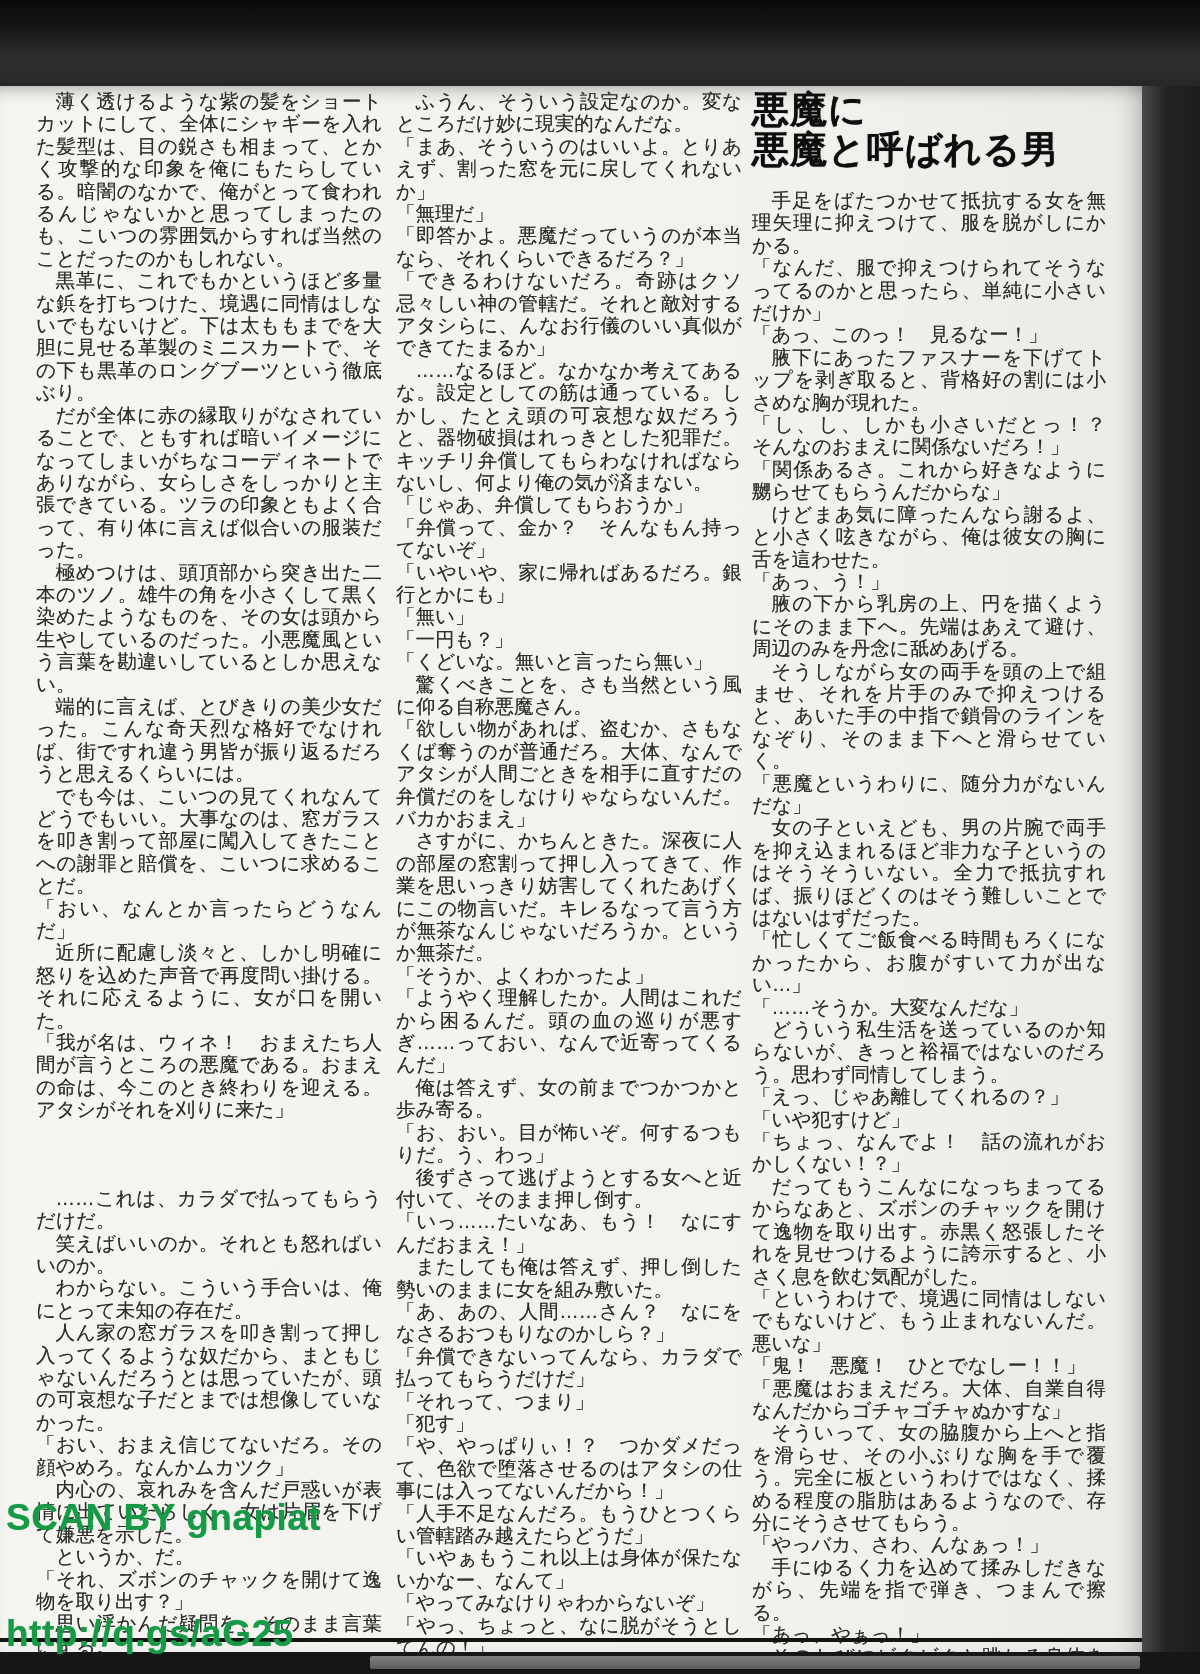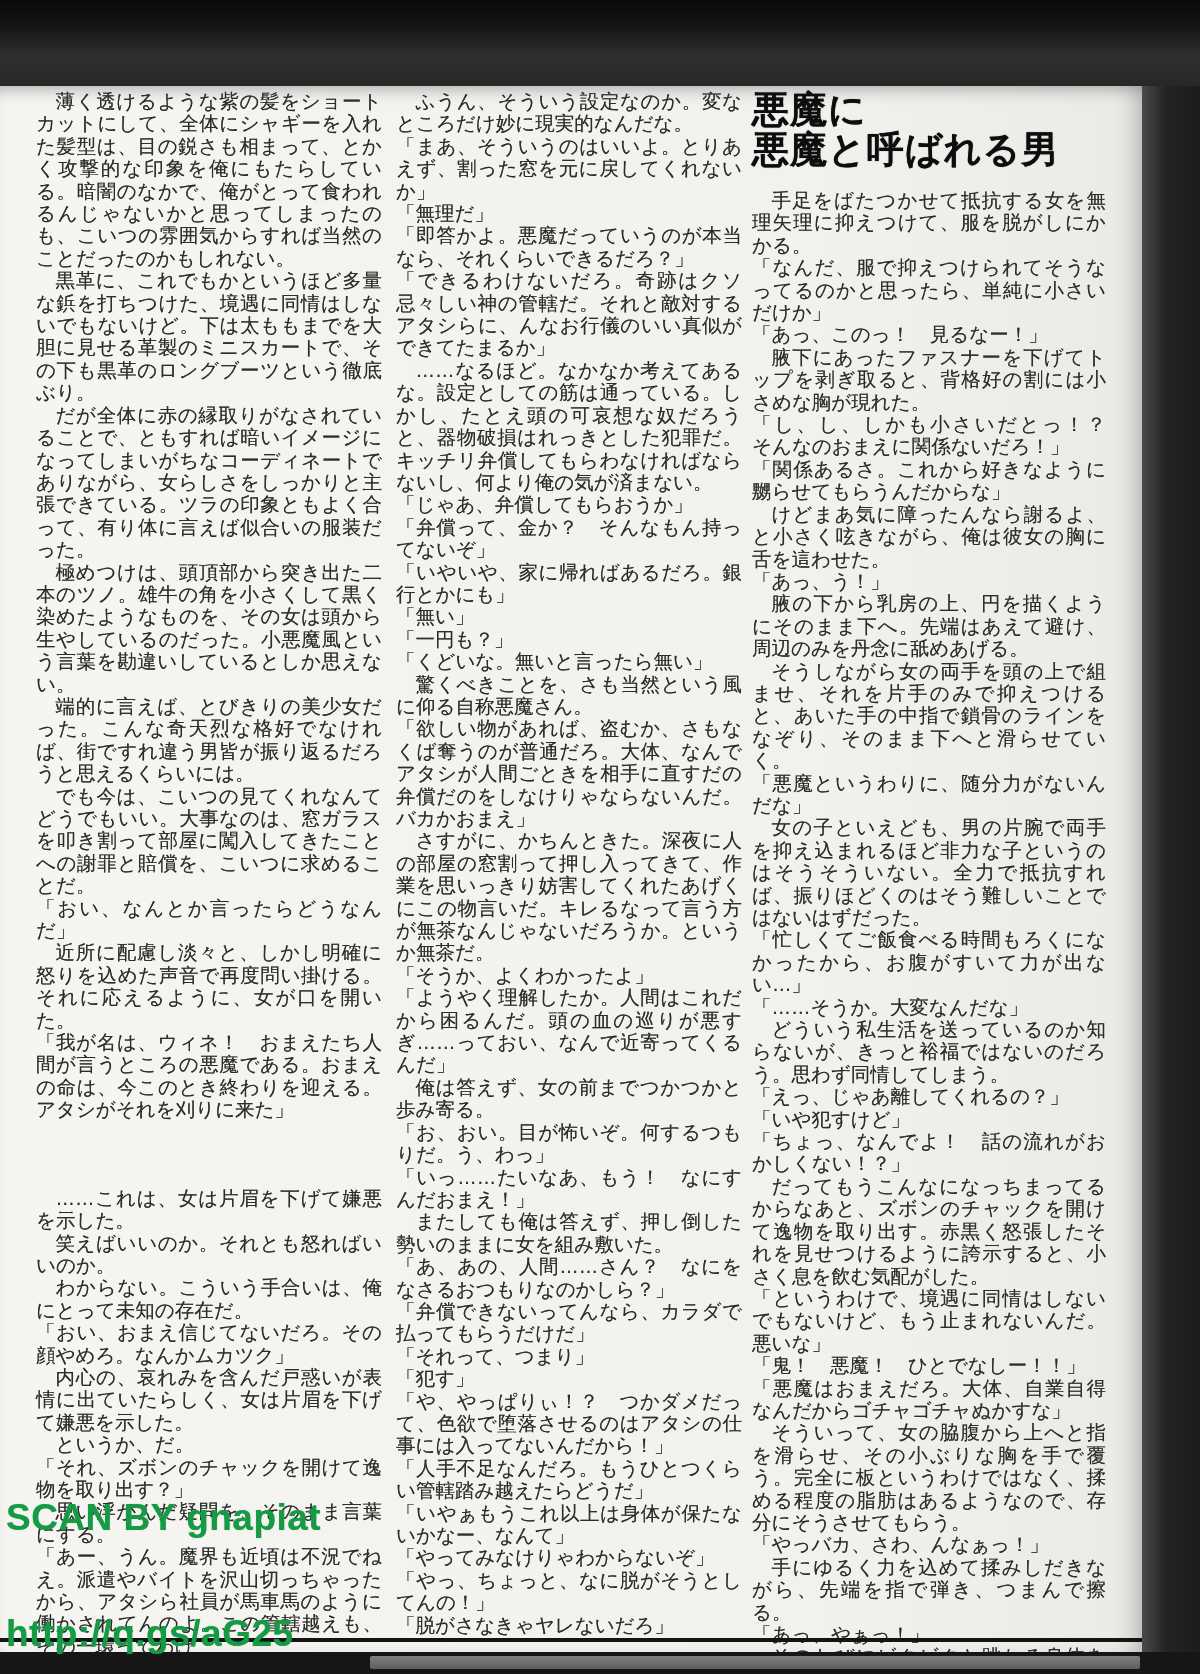--- a/index.html
+++ b/index.html
@@ -69,23 +69,24 @@
         <p class="indent">薄く透けるような紫の髪をショートカットにして、全体にシャギーを入れた髪型は、目の鋭さも相まって、とかく攻撃的な印象を俺にもたらしている。暗闇のなかで、俺がとって食われるんじゃないかと思ってしまったのも、こいつの雰囲気からすれば当然のことだったのかもしれない。</p>
         <p class="indent">黒革に、これでもかというほど多量な鋲を打ちつけた、境遇に同情はしないでもないけど。下は太ももまでを大胆に見せる革製のミニスカートで、その下も黒革のロングブーツという徹底ぶり。</p>
         <p class="indent">だが全体に赤の縁取りがなされていることで、ともすれば暗いイメージになってしまいがちなコーディネートでありながら、女らしさをしっかりと主張できている。ツラの印象ともよく合って、有り体に言えば似合いの服装だった。</p>
         <p class="indent">極めつけは、頭頂部から突き出た二本のツノ。雄牛の角を小さくして黒く染めたようなものを、その女は頭から生やしているのだった。小悪魔風という言葉を勘違いしているとしか思えない。</p>
         <p class="indent">端的に言えば、とびきりの美少女だった。こんな奇天烈な格好でなければ、街ですれ違う男皆が振り返るだろうと思えるくらいには。</p>
         <p class="indent">でも今は、こいつの見てくれなんてどうでもいい。大事なのは、窓ガラスを叩き割って部屋に闖入してきたことへの謝罪と賠償を、こいつに求めることだ。</p>
         <p class="dialogue">「おい、なんとか言ったらどうなんだ」</p>
         <p class="indent">近所に配慮し淡々と、しかし明確に怒りを込めた声音で再度問い掛ける。それに応えるように、女が口を開いた。</p>
         <p class="dialogue">「我が名は、ウィネ！　おまえたち人間が言うところの悪魔である。おまえの命は、今このとき終わりを迎える。アタシがそれを刈りに来た」</p>
         <p class="gap"></p>
-        <p class="indent">……これは、女は片眉を下げて嫌悪を示した。</p>
+        <p class="indent">……これは、カラダで払ってもらうだけだ。</p>
         <p class="indent">笑えばいいのか。それとも怒ればいいのか。</p>
         <p class="indent">わからない。こういう手合いは、俺にとって未知の存在だ。</p>
+        <p class="indent">人ん家の窓ガラスを叩き割って押し入ってくるような奴だから、まともじゃないんだろうとは思っていたが、頭の可哀想な子だとまでは想像していなかった。</p>
         <p class="dialogue">「おい、おまえ信じてないだろ。その顔やめろ。なんかムカツク」</p>
         <p class="indent">内心の、哀れみを含んだ戸惑いが表情に出ていたらしく、女は片眉を下げて嫌悪を示した。</p>
         <p class="indent">というか、だ。</p>
         <p class="dialogue">「それ、ズボンのチャックを開けて逸物を取り出す？」</p>
         <p class="indent">思い浮かんだ疑問を、そのまま言葉にする。</p>
         <p class="dialogue">「あー、うん。魔界も近頃は不況でねえ。派遣やバイトを沢山切っちゃったから、アタシら社員が馬車馬のように働かされてんのよ。この管轄越えも、その一環ってわけ</p>
       </div>
 
     <div class="col col2">
         <p class="indent">ふうん、そういう設定なのか。変なところだけ妙に現実的なんだな。</p>
@@ -100,20 +101,21 @@
         <p class="dialogue">「無い」</p>
         <p class="dialogue">「一円も？」</p>
         <p class="dialogue">「くどいな。無いと言ったら無い」</p>
         <p class="indent">驚くべきことを、さも当然という風に仰る自称悪魔さん。</p>
         <p class="dialogue">「欲しい物があれば、盗むか、さもなくば奪うのが普通だろ。大体、なんでアタシが人間ごときを相手に直すだの弁償だのをしなけりゃならないんだ。バカかおまえ」</p>
         <p class="indent">さすがに、かちんときた。深夜に人の部屋の窓割って押し入ってきて、作業を思いっきり妨害してくれたあげくにこの物言いだ。キレるなって言う方が無茶なんじゃないだろうか。というか無茶だ。</p>
         <p class="dialogue">「そうか、よくわかったよ」</p>
         <p class="dialogue">「ようやく理解したか。人間はこれだから困るんだ。頭の血の巡りが悪すぎ……っておい、なんで近寄ってくるんだ」</p>
         <p class="indent">俺は答えず、女の前までつかつかと歩み寄る。</p>
         <p class="dialogue">「お、おい。目が怖いぞ。何するつもりだ。う、わっ」</p>
+        <p class="indent">後ずさって逃げようとする女へと近付いて、そのまま押し倒す。</p>
         <p class="dialogue">「いっ……たいなあ、もう！　なにすんだおまえ！」</p>
         <p class="indent">またしても俺は答えず、押し倒した勢いのままに女を組み敷いた。</p>
         <p class="dialogue">「あ、あの、人間……さん？　なにをなさるおつもりなのかしら？」</p>
         <p class="dialogue">「弁償できないってんなら、カラダで払ってもらうだけだ」</p>
         <p class="dialogue">「それって、つまり」</p>
         <p class="dialogue">「犯す」</p>
         <p class="dialogue">「や、やっぱりぃ！？　つかダメだって、色欲で堕落させるのはアタシの仕事には入ってないんだから！」</p>
         <p class="dialogue">「人手不足なんだろ。もうひとつくらい管轄踏み越えたらどうだ」</p>
         <p class="dialogue">「いやぁもうこれ以上は身体が保たないかなー、なんて」</p>
         <p class="dialogue">「やってみなけりゃわからないぞ」</p>

